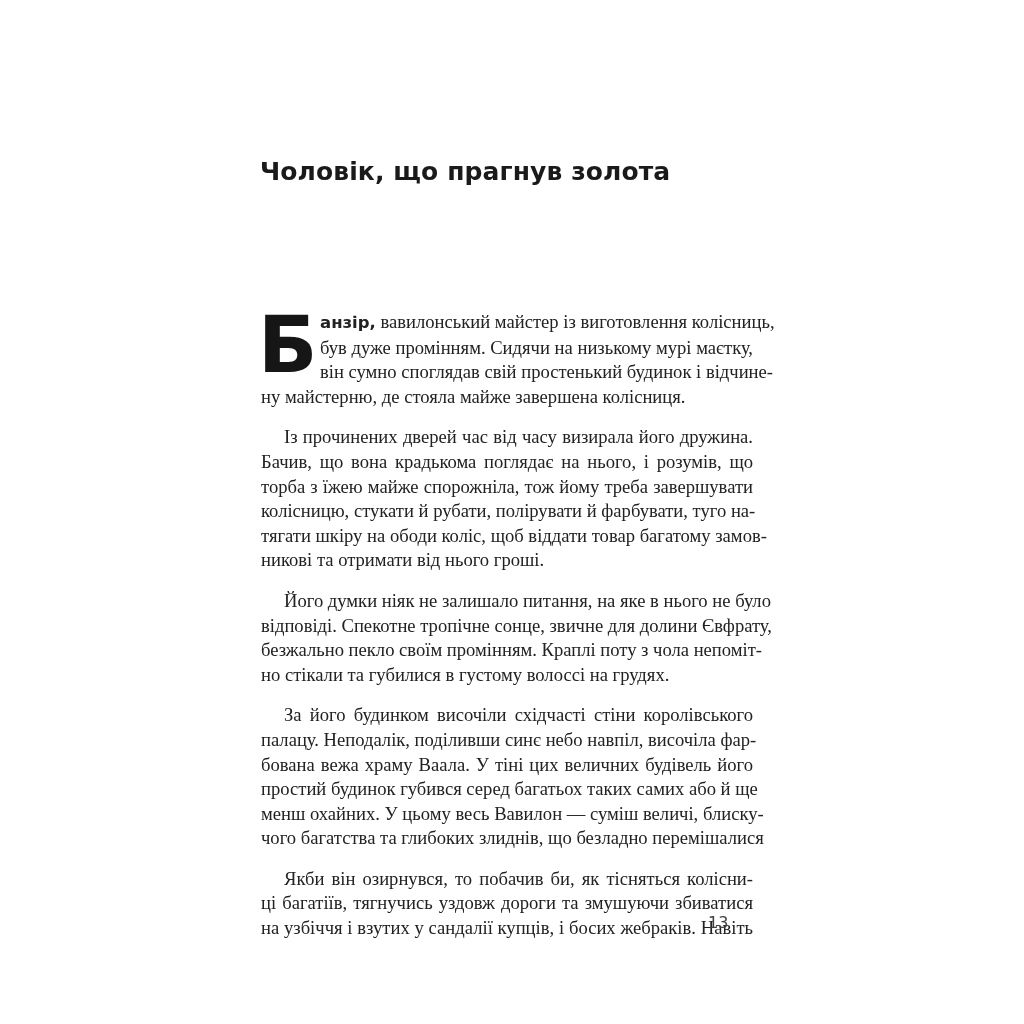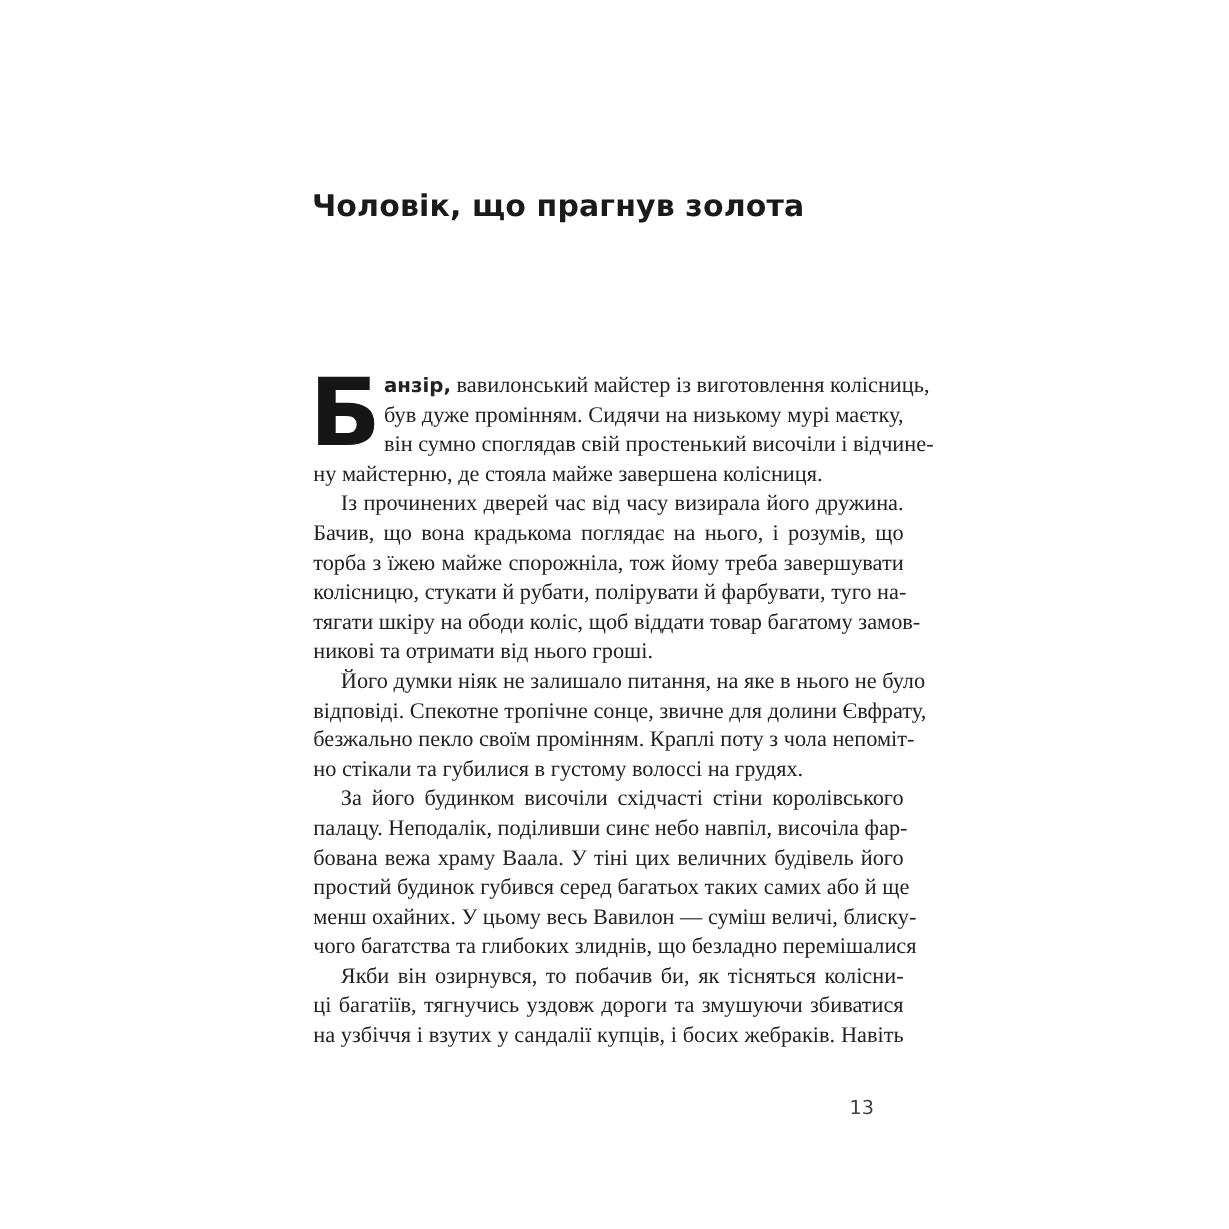--- a/index.html
+++ b/index.html
@@ -59,21 +59,21 @@
       text-align-last: justify;
       white-space: nowrap;
       overflow: visible;
     }
     .line.last {
       text-align-last: left;
     }
     .para.indent .line:first-child {
       padding-left: 23px;
     }
-    .para.indent { text-indent: 0; }
+    .para.indent { text-indent: 0; margin-top: 16px; }
     .dropcap-wrap {
       position: relative;
     }
     .dropcap {
       position: absolute;
       left: -3px;
       top: -2px;
       font-family: "DejaVu Sans", sans-serif;
       font-weight: bold;
       font-size: 78px;
@@ -103,21 +103,21 @@
 <div class="page">
 
   <h1 class="chapter-title">Чоловік, що прагнув золота</h1>
 
   <div class="body-text">
 
     <div class="para first-para dropcap-wrap">
       <span class="dropcap">Б</span>
       <span class="line dc"><span class="lead-word">анзір,</span><span> вавилонський майстер із виготовлення колісниць,</span></span>
       <span class="line dc">був дуже промінням. Сидячи на низькому мурі маєтку,</span>
-      <span class="line dc">він сумно споглядав свій простенький височіли і відчине-</span>
+      <span class="line dc">він сумно споглядав свій простенький будинок і відчине-</span>
       <span class="line last">ну майстерню, де стояла майже завершена колісниця.</span>
     </div>
 
     <div class="para indent">
       <span class="line">Із прочинених дверей час від часу визирала його дружина.</span>
       <span class="line">Бачив, що вона крадькома поглядає на нього, і розумів, що</span>
       <span class="line">торба з їжею майже спорожніла, тож йому треба завершувати</span>
       <span class="line">колісницю, стукати й рубати, полірувати й фарбувати, туго на-</span>
       <span class="line">тягати шкіру на ободи коліс, щоб віддати товар багатому замов-</span>
       <span class="line last">никові та отримати від нього гроші.</span>

